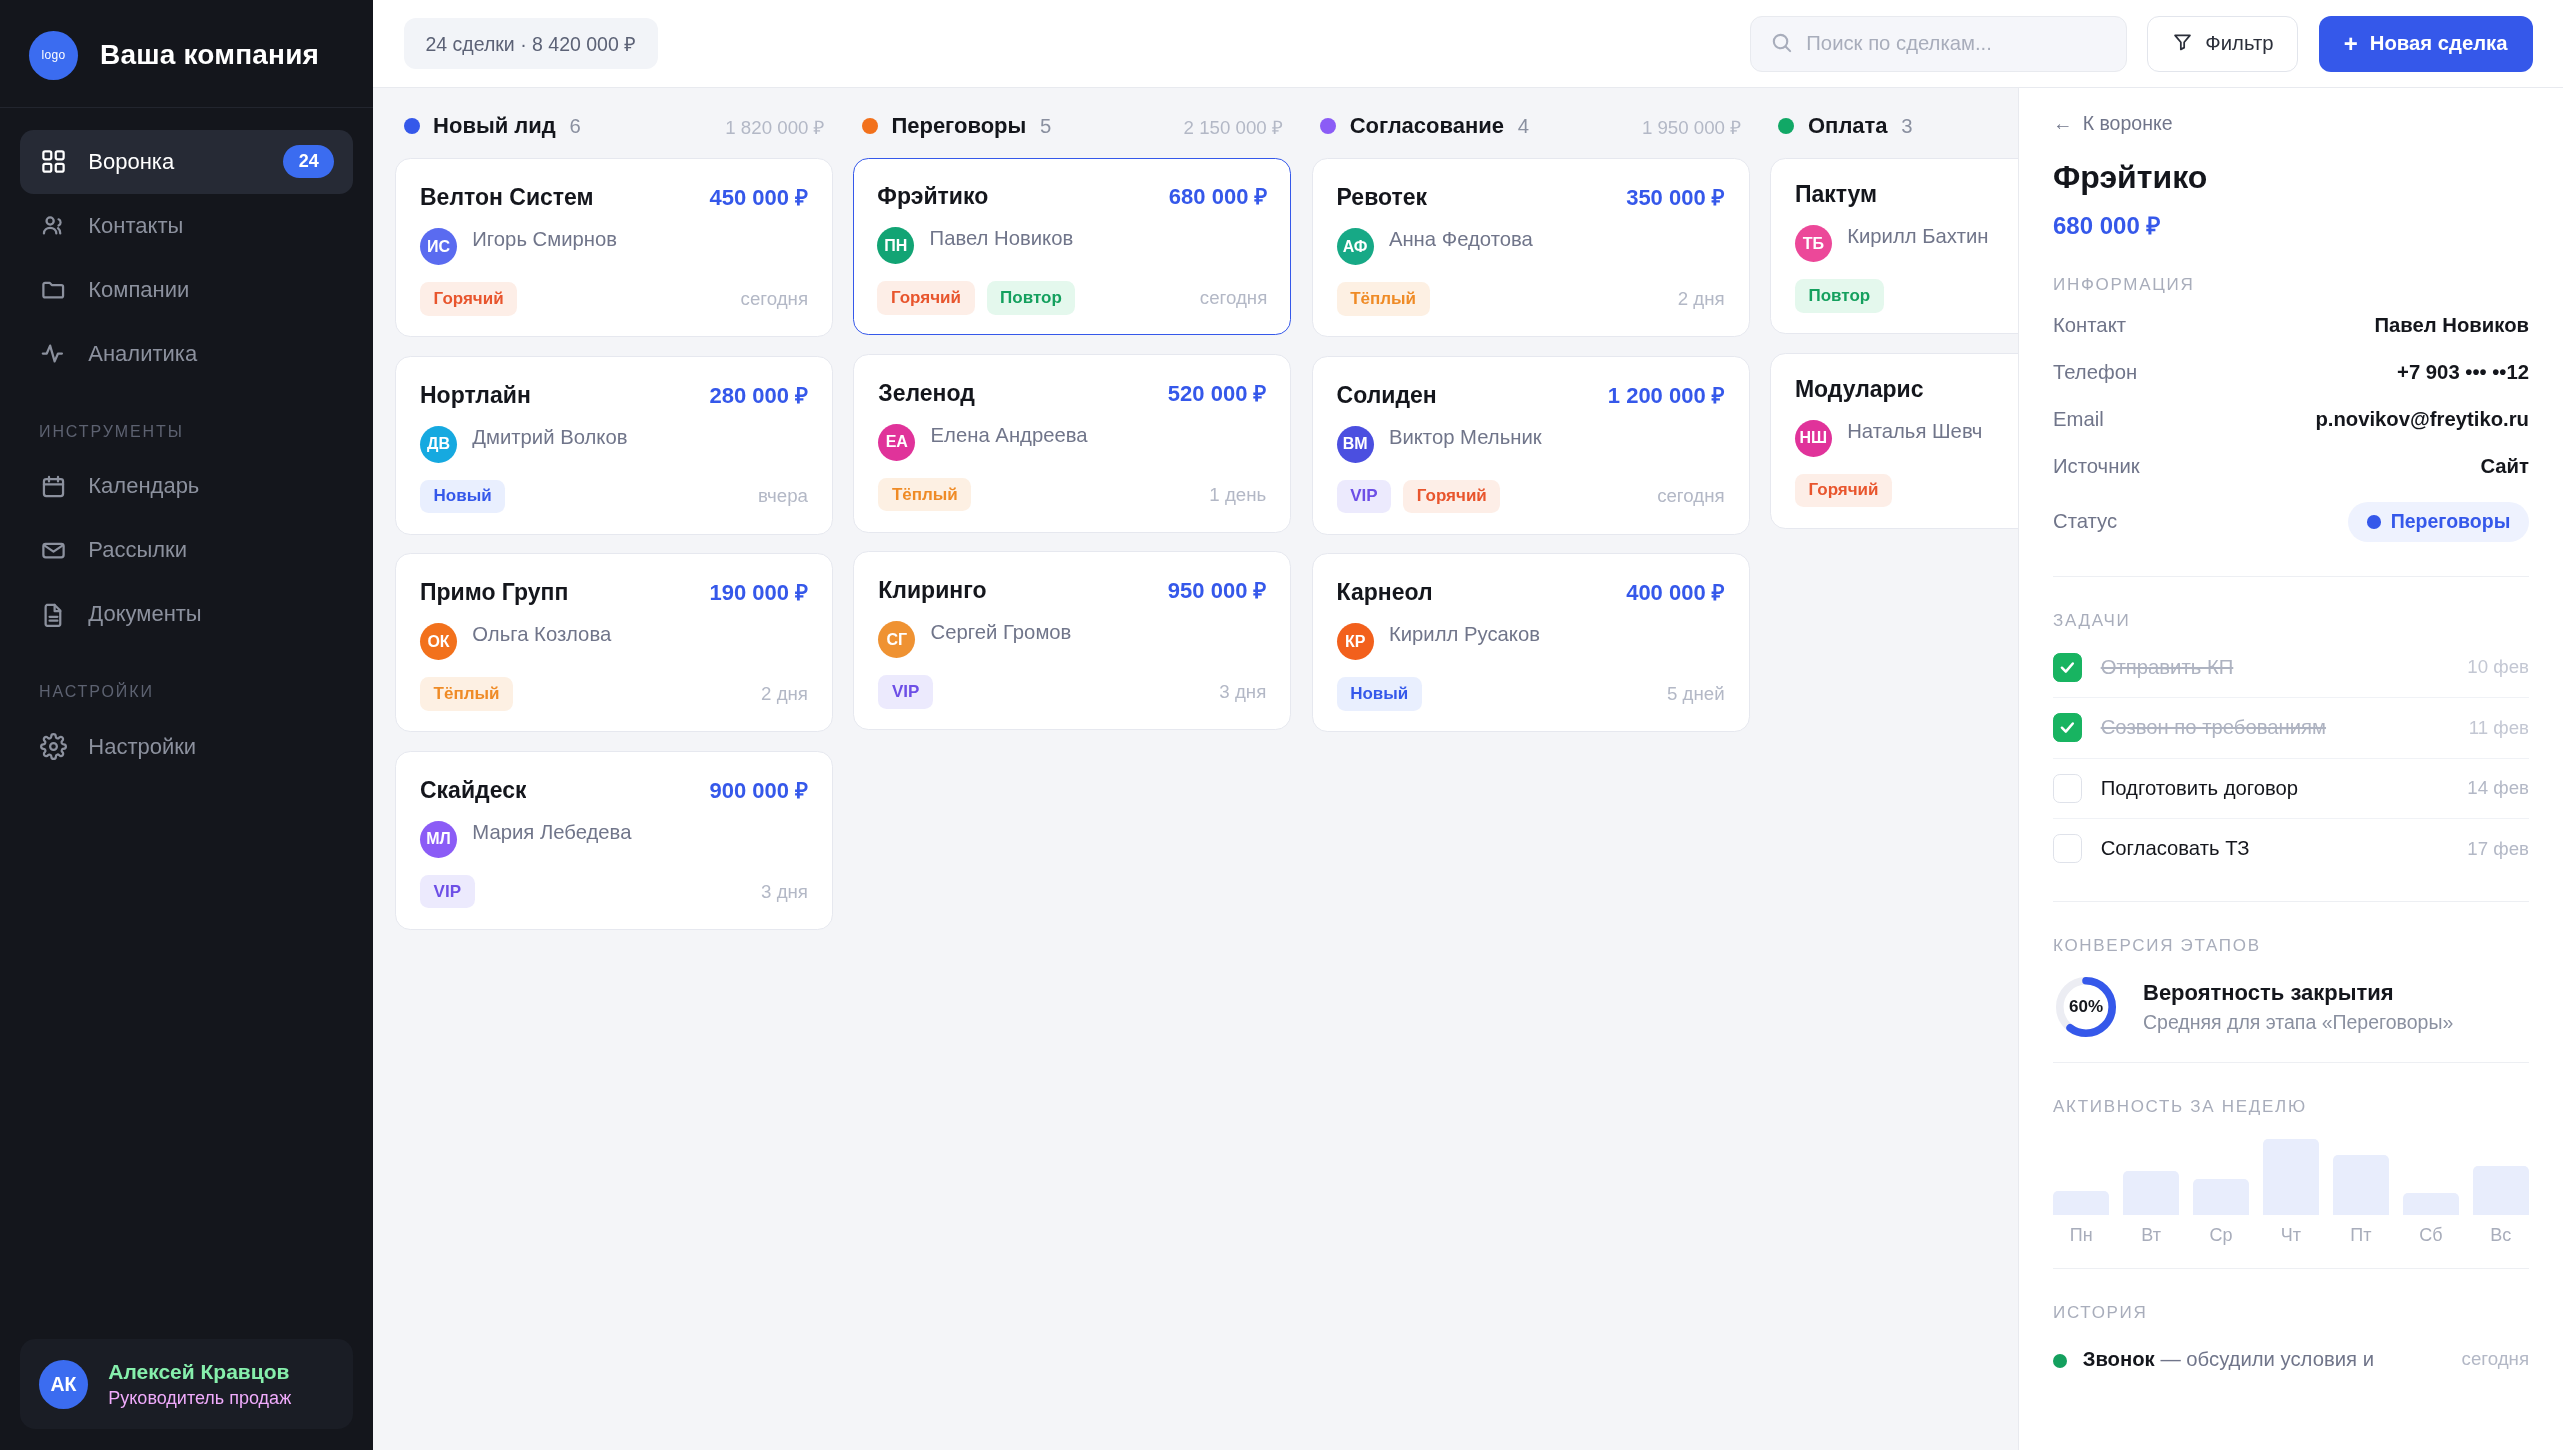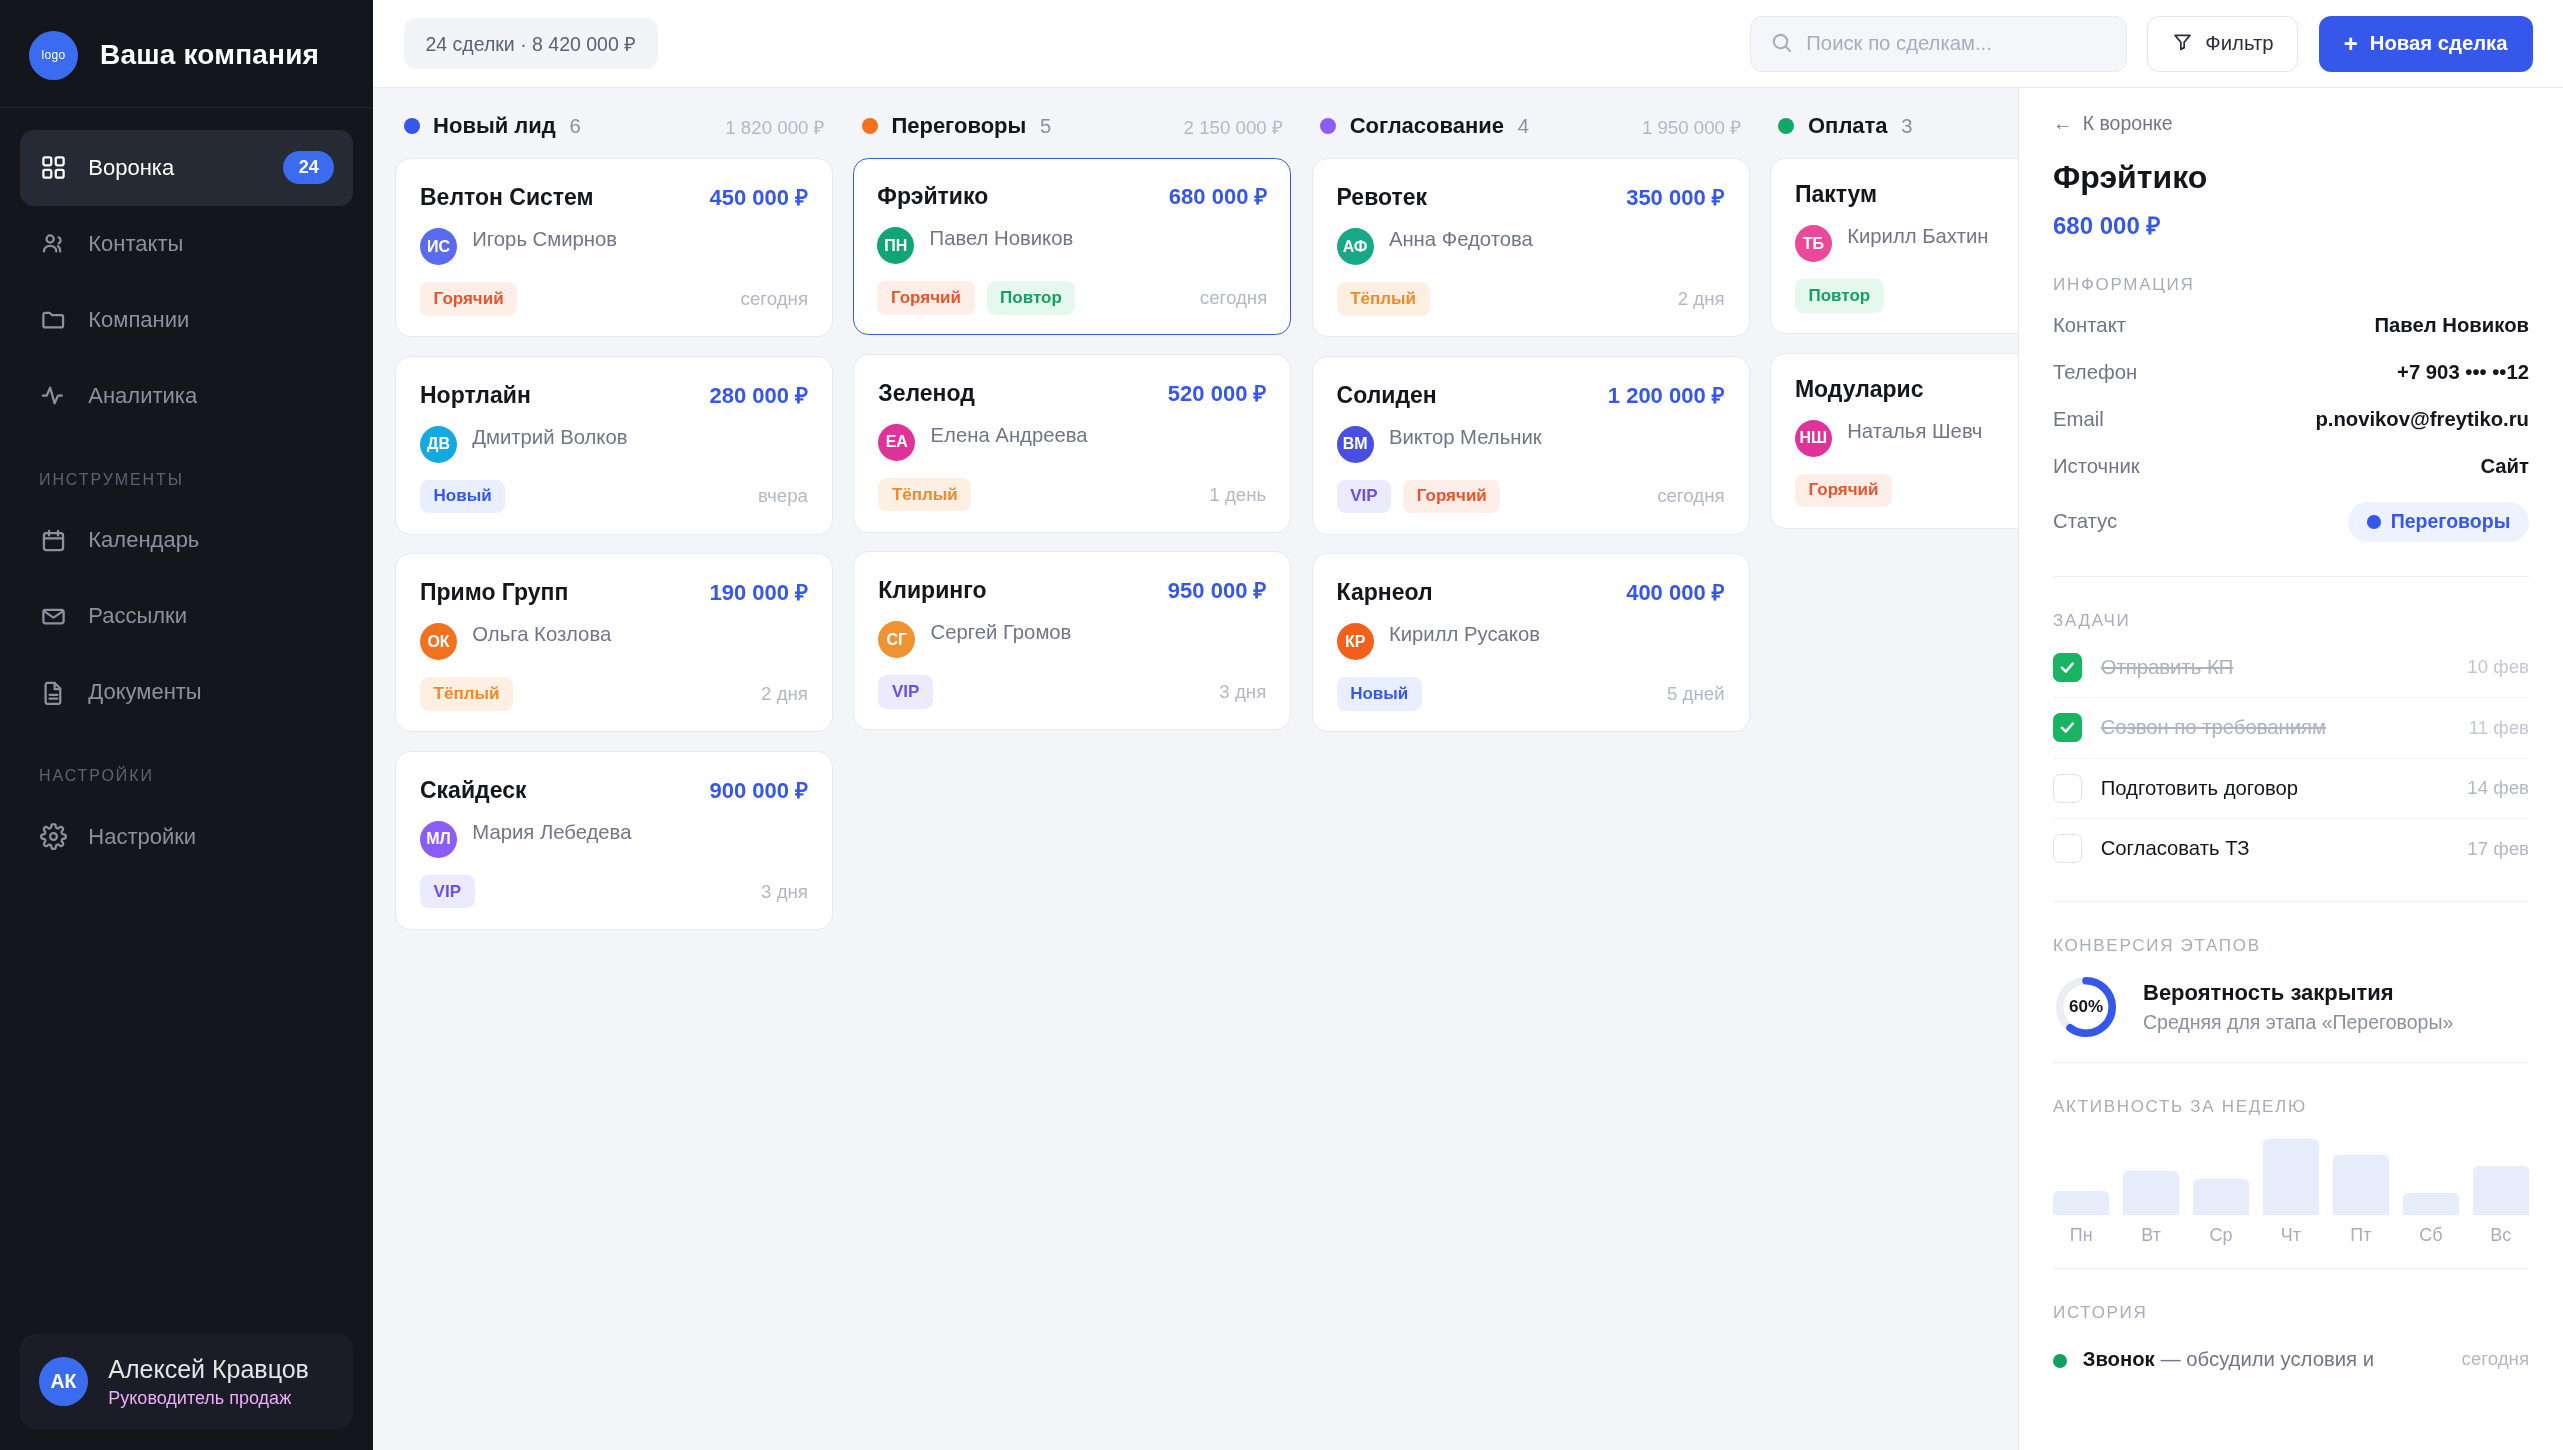--- a/index.html
+++ b/index.html
@@ -26,21 +26,21 @@
     width:49px; height:49px; border-radius:50%;
     background:#3b6cf0; color:#fff;
     display:flex; align-items:center; justify-content:center;
     font-size:12px; letter-spacing:0.3px;
   }
   .brand-name { font-size:28px; font-weight:bold; letter-spacing:0.2px; }
 
   .nav { padding:22px 20.3px 0 20.3px; }
   .nav-item {
     display:flex; align-items:center; gap:20.3px;
-    height:76px; padding:0 18.7px; border-radius:13.6px;
+    height:64px; padding:0 18.7px; border-radius:13.6px;
     color:#8c919e; font-size:22px; cursor:pointer;
   }
   .nav-item .nav-label { flex:1; }
   .nav-item.active { background:#262a35; color:#fff; }
   .nav-item.active .nav-icon svg { stroke:#fff; }
   .nav-icon { width:29px; height:29px; display:flex; align-items:center; justify-content:center; flex:0 0 29px;}
   .nav-icon svg { width:27px; height:27px; fill:none; stroke:#8c919e; stroke-width:2; stroke-linecap:round; stroke-linejoin:round; }
   .nav-badge {
     background:#3b6cf0; color:#fff; font-size:18px; font-weight:bold;
     border-radius:847px; padding:6px 15.3px; min-width:49px; text-align:center;
@@ -53,21 +53,21 @@
   .profile {
     display:flex; align-items:center; gap:20.3px;
     margin:0 20.3px 22px 20.3px; padding:20.3px 18.7px;
     border-radius:15.3px; background:#1a1d25; cursor:pointer;
   }
   .profile-avatar {
     width:49px; height:49px; border-radius:50%; flex:0 0 49px;
     background:#3b6cf0; color:#fff; font-size:19.5px; font-weight:bold;
     display:flex; align-items:center; justify-content:center;
   }
-  .profile-name { font-size:25px; font-weight:normal; color:#e5e5e5; }
+  .profile-name { font-size:21px; font-weight:bold; color:#86efac; }
   .profile-role { font-size:18px; color:#f0abfc; margin-top:4.2px; }
 
   
   .main { flex:1; display:flex; flex-direction:column; min-width:0; background:#fff; }
   .topbar {
     height:88px; flex:0 0 88px;
     background:#fff; border-bottom:0.8px solid #e8eaef;
     display:flex; align-items:center; padding:0 30.5px; gap:20.3px;
   }
   .summary-pill {

